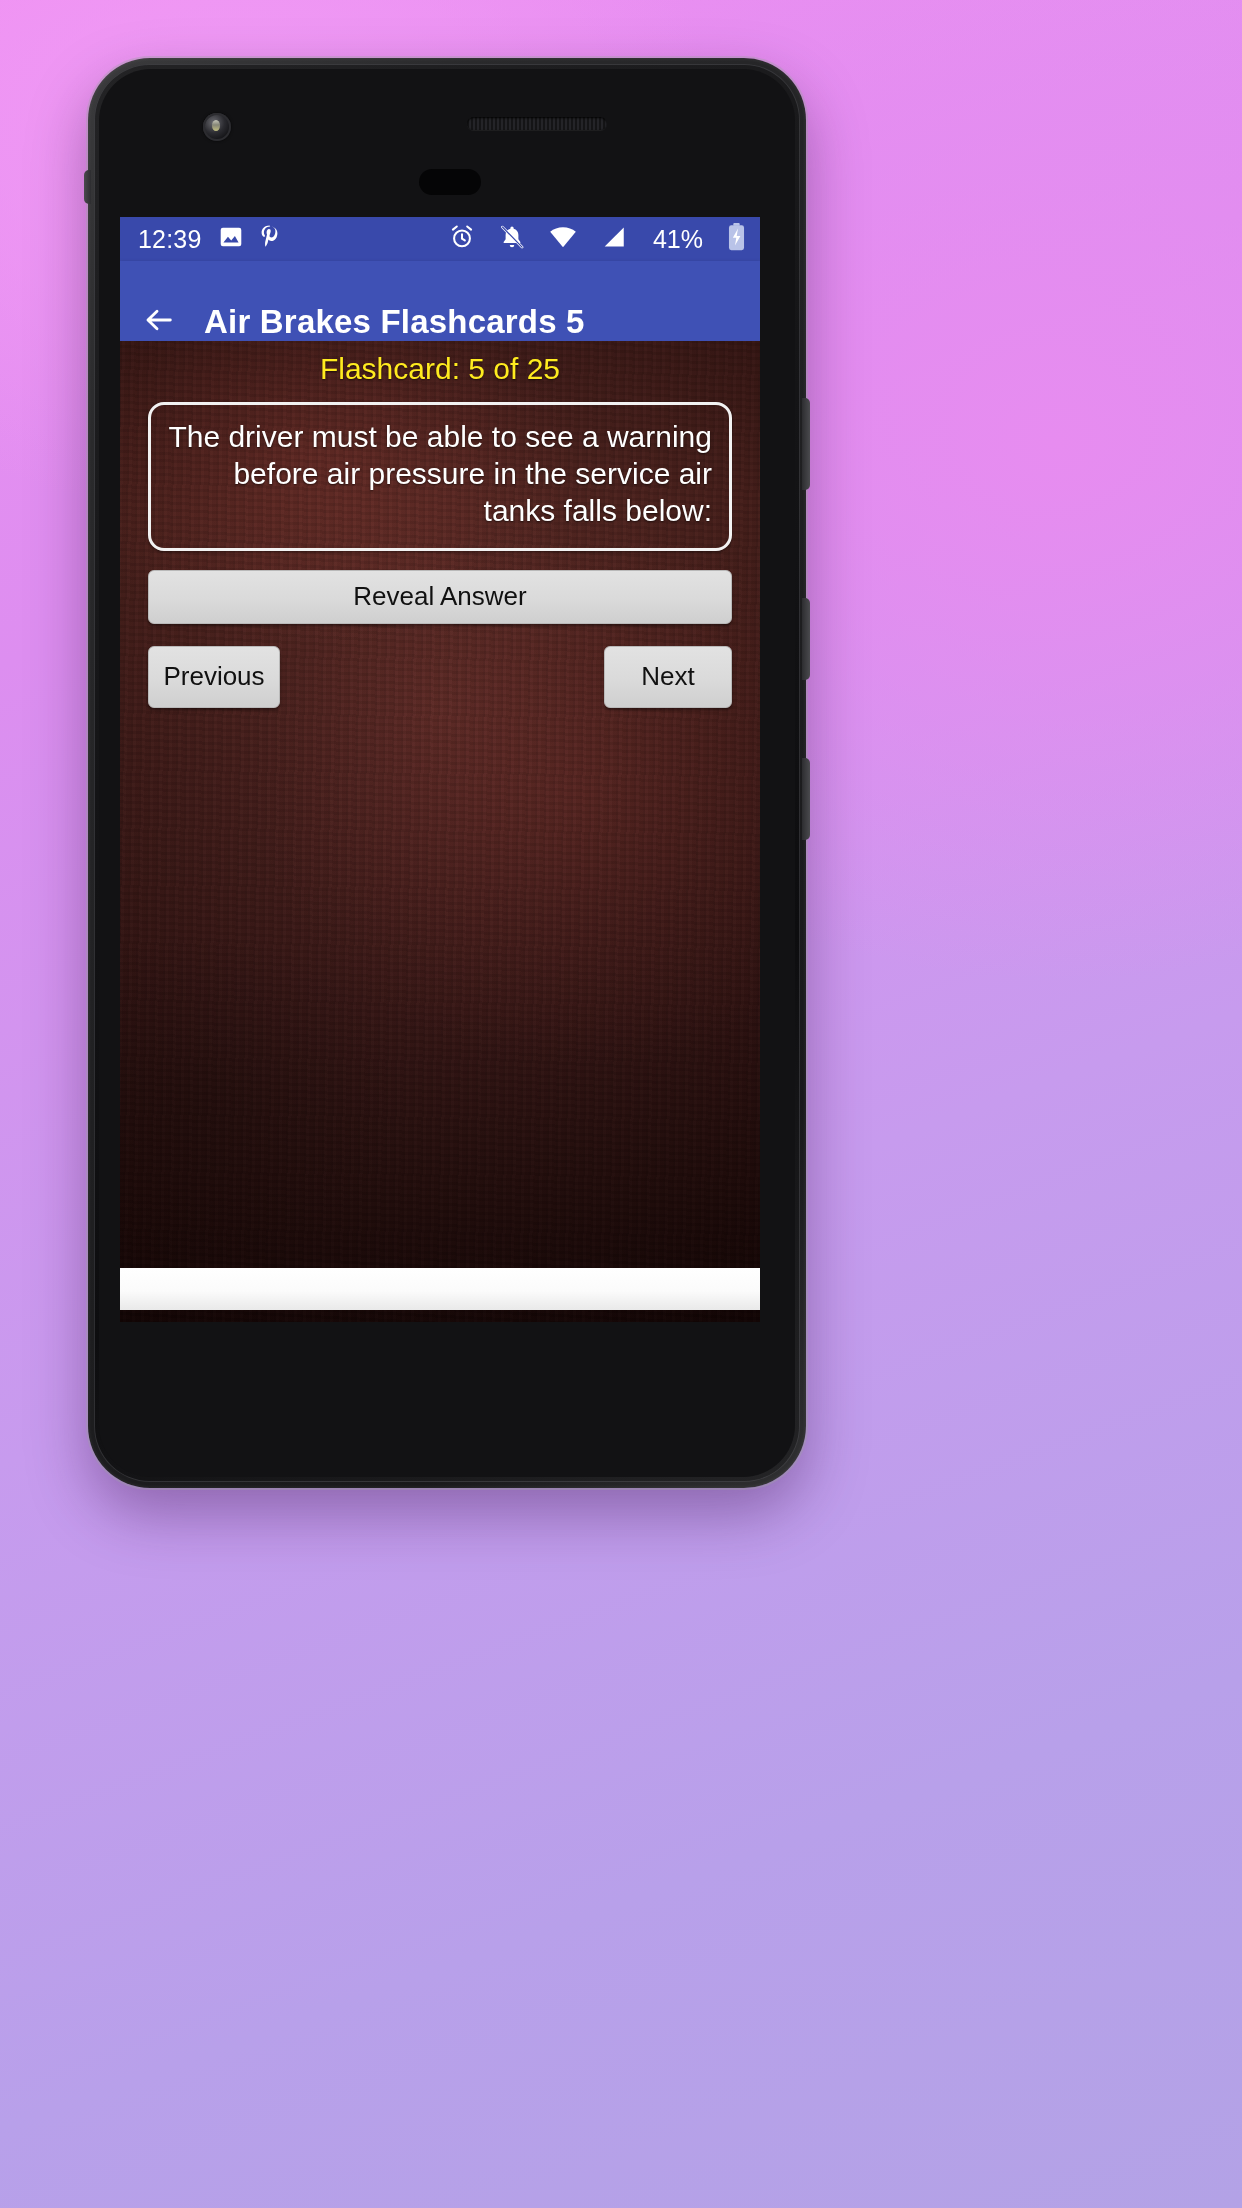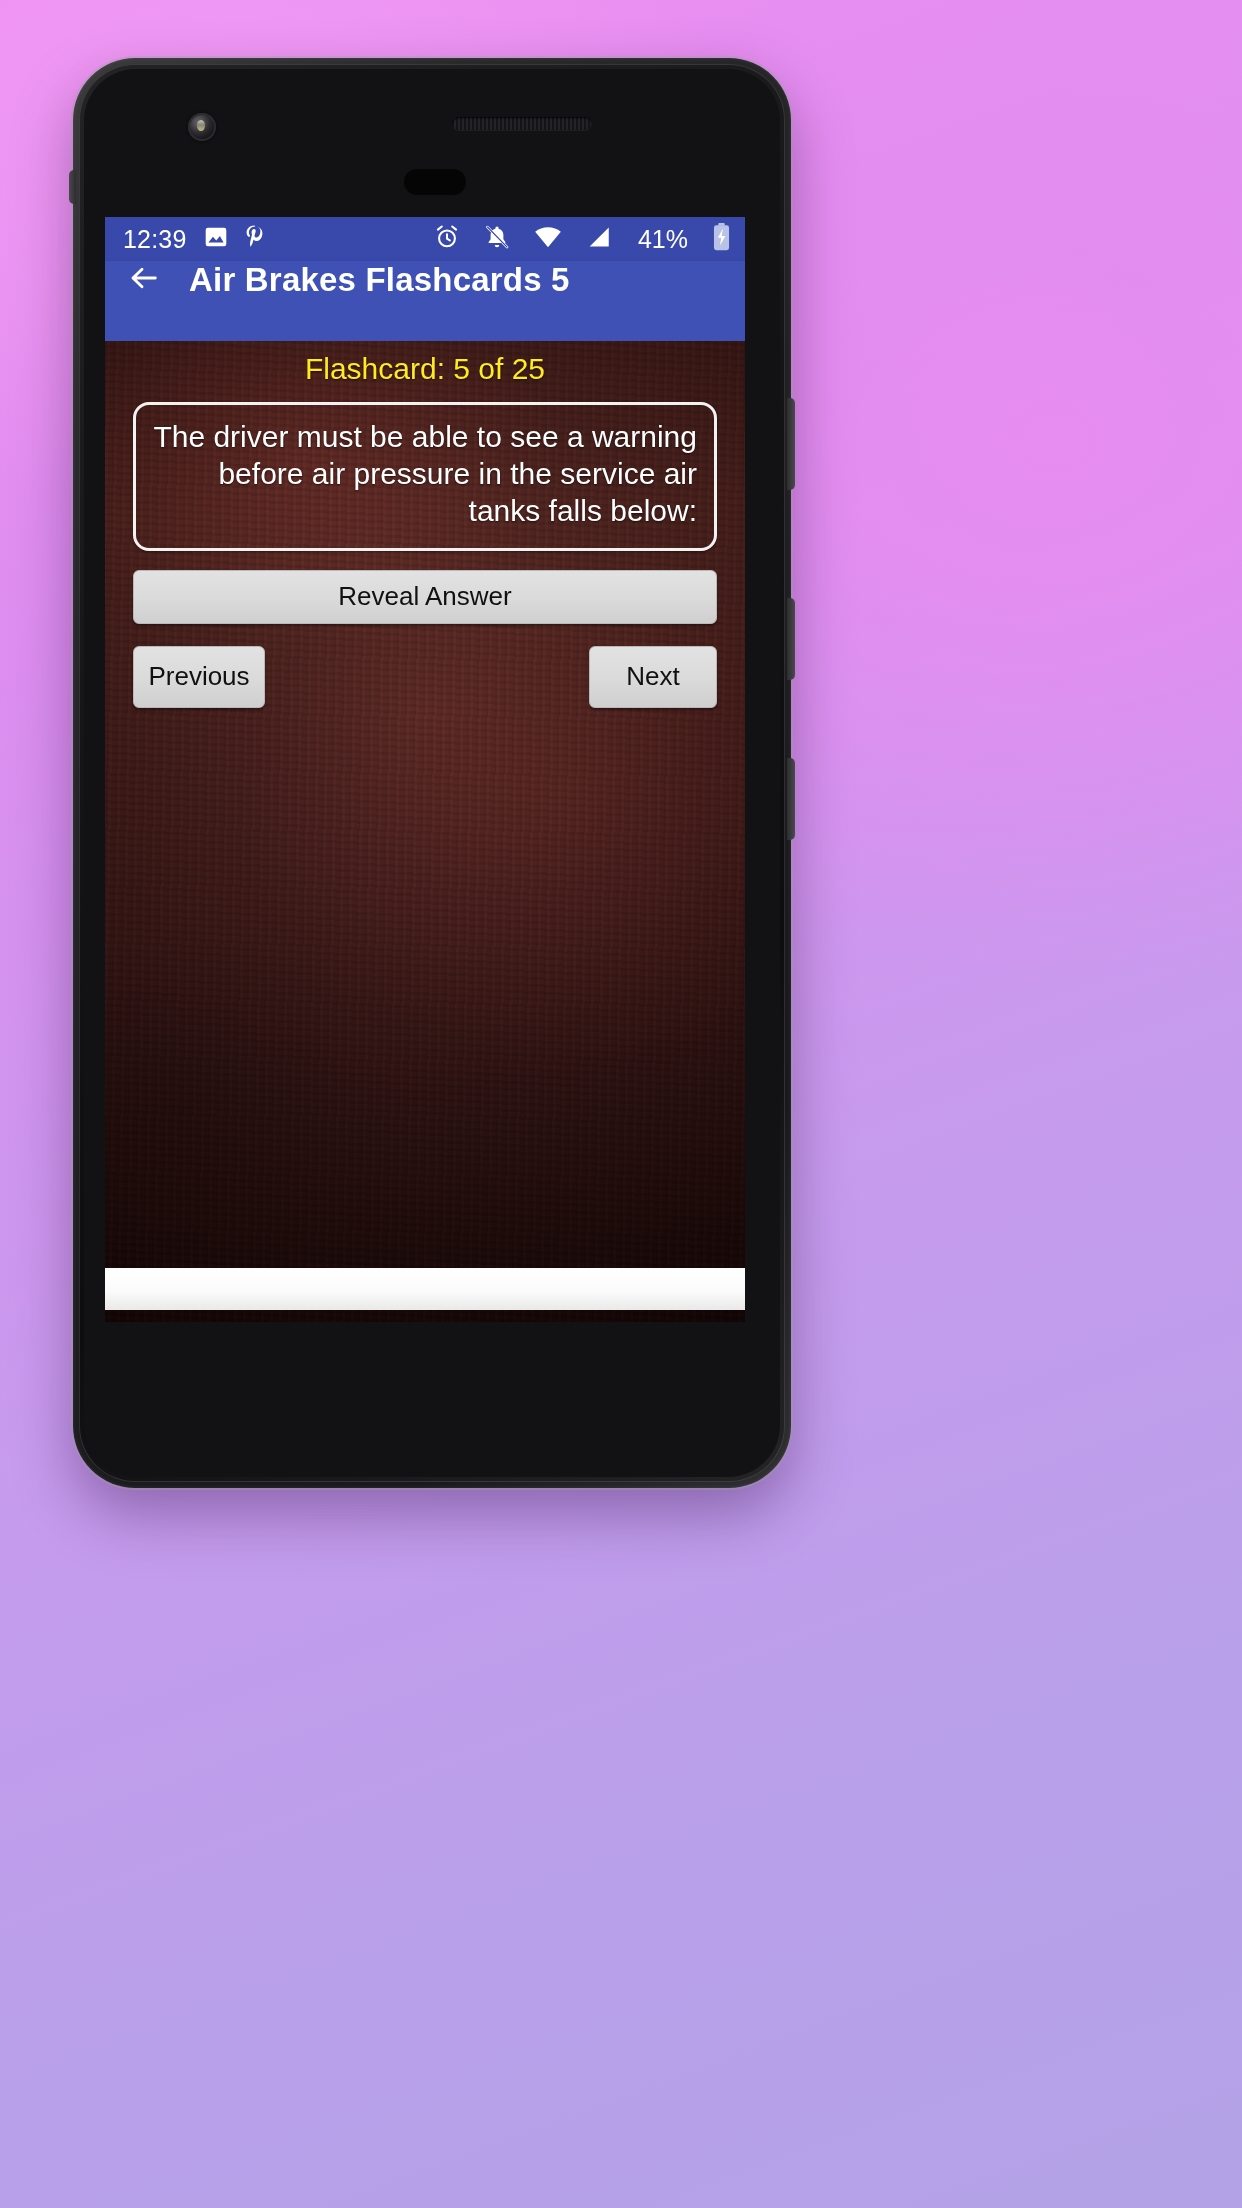--- a/index.html
+++ b/index.html
@@ -8,21 +8,21 @@
     font-family:"Liberation Sans", sans-serif;
     background:
       radial-gradient(ellipse 900px 700px at 18% 6%, #f09bf5 0%, rgba(240,155,245,0) 55%),
       radial-gradient(ellipse 1100px 900px at 85% 20%, #e78cf0 0%, rgba(231,140,240,0) 60%),
       linear-gradient(160deg,#ef8ff2 0%, #dd8ef0 25%, #c79bee 55%, #b8a0ea 80%, #b3a2e6 100%);
     position:relative;
   }
 
   
   #phone-frame{
-    position:absolute; left:73px; top:58px; width:718px; height:1430px;
+    position:absolute; left:88px; top:58px; width:718px; height:1430px;
     border-radius:62px;
     background:linear-gradient(135deg,#3b3b3d 0%, #2a2a2c 18%, #202022 50%, #19191b 82%, #303032 100%);
     box-shadow:
       0 0 0 2px rgba(160,160,165,.38),
       0 26px 60px rgba(60,20,80,.40),
       inset 0 0 4px rgba(255,255,255,.10);
   }
   #phone-bezel{
     position:absolute; left:6px; top:6px; right:6px; bottom:6px;
     border-radius:56px;
@@ -83,21 +83,21 @@
     padding:0 14px 0 18px; color:#fff;
   }
   #status-time{ font-size:25px; letter-spacing:.2px; }
   .sb-left-icons{ display:flex; align-items:center; gap:14px; margin-left:16px; }
   .sb-right{ margin-left:auto; display:flex; align-items:center; gap:24px; }
   #battery-percent{ font-size:25px; margin-left:2px; }
   .sb-icon{ display:block; }
 
   
   #app-bar{
-    height:80px; background:#3f51b5; display:flex; align-items:flex-start; padding-left:22px;
+    height:80px; background:#3f51b5; display:flex; align-items:flex-end; padding-left:22px;
     box-shadow:0 2px 4px rgba(0,0,0,.35);
   }
   #app-bar-title{
     color:#fff; font-size:33px; font-weight:bold; margin-left:28px; letter-spacing:.2px;
   }
 
   
   #content{
     position:relative; height:981px;
     background:

